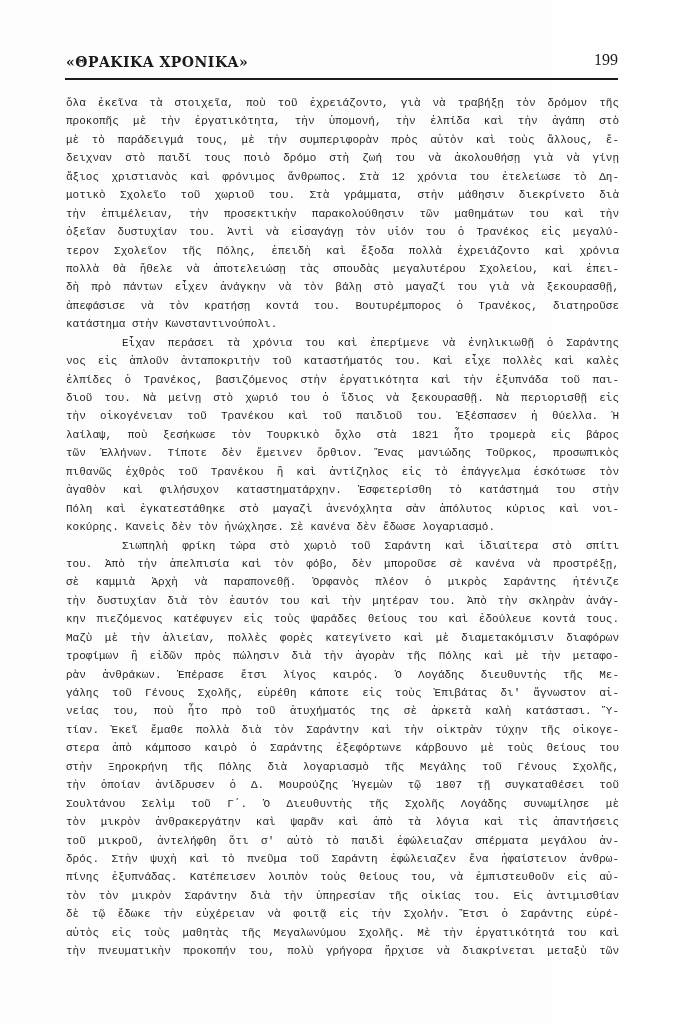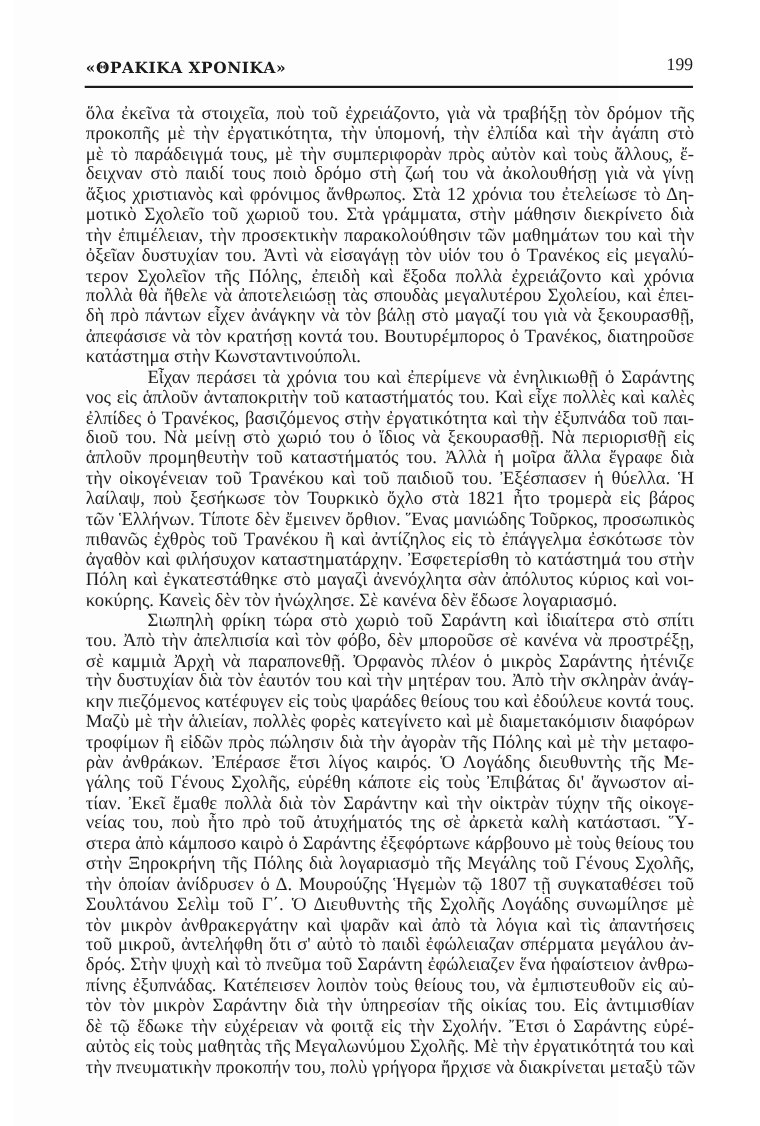--- a/index.html
+++ b/index.html
@@ -1,36 +1,36 @@
 <!DOCTYPE html>
 <html><head>
 <meta charset="utf-8">
 <style>
   html, body { margin: 0; padding: 0; background: #ffffff; }
   body { width: 691px; height: 1024px; position: relative; overflow: hidden; }
-  .page { position: absolute; left: 0; top: 0; width: 551px; height: 1024px; background: #fdfdfd; margin-left: 12px; }
+  .page { position: absolute; left: 0; top: 0; width: 551px; height: 1024px; background: #fdfdfd; }
   .running-head {
     position: absolute; left: 66px; top: 50px; width: 552px; height: 24px;
     font-family: "DejaVu Serif", "Liberation Serif", serif;
   }
   .journal-title {
     position: absolute; left: 0; top: 4px;
     font-size: 14px; font-weight: bold; letter-spacing: 0.5px; color: #1a1a1a;
   }
   .page-number {
     position: absolute; right: 0; top: 1px;
     font-size: 16px; color: #1a1a1a; font-family: Liberation Serif, serif;
   }
   .rule {
     position: absolute; left: 65px; top: 78px; width: 553px; height: 2px; background: #1c1c1c;
   }
   .body-text {
     position: absolute; left: 66px; top: 94px; width: 553px;
-    font-family: Liberation Serif, serif;
-    font-size: 17px; line-height: 18.45px; color: #1e1e1e;
+    font-family: Liberation Mono, monospace;
+    font-size: 11px; line-height: 18.45px; color: #1e1e1e;
   }
   .line {
     display: block; white-space: nowrap; text-align: justify; text-align-last: justify;
     height: 18.45px;
   }
   .line.last { text-align-last: left; }
   .line.indent { padding-left: 56px; }
 </style>
 </head>
 <body>
@@ -52,39 +52,38 @@
       <span class="line">ὀξεῖαν δυστυχίαν του. Ἀντὶ νὰ εἰσαγάγῃ τὸν υἱόν του ὁ Τρανέκος εἰς μεγαλύ-</span>
       <span class="line">τερον Σχολεῖον τῆς Πόλης, ἐπειδὴ καὶ ἔξοδα πολλὰ ἐχρειάζοντο καὶ χρόνια</span>
       <span class="line">πολλὰ θὰ ἤθελε νὰ ἀποτελειώσῃ τὰς σπουδὰς μεγαλυτέρου Σχολείου, καὶ ἐπει-</span>
       <span class="line">δὴ πρὸ πάντων εἶχεν ἀνάγκην νὰ τὸν βάλῃ στὸ μαγαζί του γιὰ νὰ ξεκουρασθῇ,</span>
       <span class="line">ἀπεφάσισε νὰ τὸν κρατήσῃ κοντά του. Βουτυρέμπορος ὁ Τρανέκος, διατηροῦσε</span>
       <span class="line last">κατάστημα στὴν Κωνσταντινούπολι.</span>
       <span class="line indent">Εἶχαν περάσει τὰ χρόνια του καὶ ἐπερίμενε νὰ ἐνηλικιωθῇ ὁ Σαράντης</span>
       <span class="line">νος εἰς ἁπλοῦν ἀνταποκριτὴν τοῦ καταστήματός του. Καὶ εἶχε πολλὲς καὶ καλὲς</span>
       <span class="line">ἐλπίδες ὁ Τρανέκος, βασιζόμενος στὴν ἐργατικότητα καὶ τὴν ἐξυπνάδα τοῦ παι-</span>
       <span class="line">διοῦ του. Νὰ μείνῃ στὸ χωριό του ὁ ἴδιος νὰ ξεκουρασθῇ. Νὰ περιορισθῇ εἰς</span>
-      <span class="line">ἁπλοῦν προμηθευτὴν τοῦ καταστήματός του. Ἀλλὰ ἡ μοῖρα ἄλλα ἔγραφε διὰ</span>
       <span class="line">τὴν οἰκογένειαν τοῦ Τρανέκου καὶ τοῦ παιδιοῦ του. Ἐξέσπασεν ἡ θύελλα. Ἡ</span>
       <span class="line">λαίλαψ, ποὺ ξεσήκωσε τὸν Τουρκικὸ ὄχλο στὰ 1821 ἦτο τρομερὰ εἰς βάρος</span>
       <span class="line">τῶν Ἑλλήνων. Τίποτε δὲν ἔμεινεν ὄρθιον. Ἕνας μανιώδης Τοῦρκος, προσωπικὸς</span>
       <span class="line">πιθανῶς ἐχθρὸς τοῦ Τρανέκου ἢ καὶ ἀντίζηλος εἰς τὸ ἐπάγγελμα ἐσκότωσε τὸν</span>
       <span class="line">ἀγαθὸν καὶ φιλήσυχον καταστηματάρχην. Ἐσφετερίσθη τὸ κατάστημά του στὴν</span>
       <span class="line">Πόλη καὶ ἐγκατεστάθηκε στὸ μαγαζὶ ἀνενόχλητα σὰν ἀπόλυτος κύριος καὶ νοι-</span>
       <span class="line last">κοκύρης. Κανεὶς δὲν τὸν ἠνώχλησε. Σὲ κανένα δὲν ἔδωσε λογαριασμό.</span>
       <span class="line indent">Σιωπηλὴ φρίκη τώρα στὸ χωριὸ τοῦ Σαράντη καὶ ἰδιαίτερα στὸ σπίτι</span>
       <span class="line">του. Ἀπὸ τὴν ἀπελπισία καὶ τὸν φόβο, δὲν μποροῦσε σὲ κανένα νὰ προστρέξῃ,</span>
       <span class="line">σὲ καμμιὰ Ἀρχὴ νὰ παραπονεθῇ. Ὀρφανὸς πλέον ὁ μικρὸς Σαράντης ἠτένιζε</span>
       <span class="line">τὴν δυστυχίαν διὰ τὸν ἑαυτόν του καὶ τὴν μητέραν του. Ἀπὸ τὴν σκληρὰν ἀνάγ-</span>
       <span class="line">κην πιεζόμενος κατέφυγεν εἰς τοὺς ψαράδες θείους του καὶ ἐδούλευε κοντά τους.</span>
       <span class="line">Μαζὺ μὲ τὴν ἁλιείαν, πολλὲς φορὲς κατεγίνετο καὶ μὲ διαμετακόμισιν διαφόρων</span>
       <span class="line">τροφίμων ἢ εἰδῶν πρὸς πώλησιν διὰ τὴν ἀγορὰν τῆς Πόλης καὶ μὲ τὴν μεταφο-</span>
       <span class="line">ρὰν ἀνθράκων. Ἐπέρασε ἔτσι λίγος καιρός. Ὁ Λογάδης διευθυντὴς τῆς Με-</span>
       <span class="line">γάλης τοῦ Γένους Σχολῆς, εὑρέθη κάποτε εἰς τοὺς Ἐπιβάτας δι' ἄγνωστον αἰ-</span>
+      <span class="line">νείας του, ποὺ ἦτο πρὸ τοῦ ἀτυχήματός της σὲ ἀρκετὰ καλὴ κατάστασι. Ὕ-</span>
       <span class="line">τίαν. Ἐκεῖ ἔμαθε πολλὰ διὰ τὸν Σαράντην καὶ τὴν οἰκτρὰν τύχην τῆς οἰκογε-</span>
-      <span class="line">νείας του, ποὺ ἦτο πρὸ τοῦ ἀτυχήματός της σὲ ἀρκετὰ καλὴ κατάστασι. Ὕ-</span>
       <span class="line">στερα ἀπὸ κάμποσο καιρὸ ὁ Σαράντης ἐξεφόρτωνε κάρβουνο μὲ τοὺς θείους του</span>
       <span class="line">στὴν Ξηροκρήνη τῆς Πόλης διὰ λογαριασμὸ τῆς Μεγάλης τοῦ Γένους Σχολῆς,</span>
       <span class="line">τὴν ὁποίαν ἀνίδρυσεν ὁ Δ. Μουρούζης Ἡγεμὼν τῷ 1807 τῇ συγκαταθέσει τοῦ</span>
       <span class="line">Σουλτάνου Σελὶμ τοῦ Γ΄. Ὁ Διευθυντὴς τῆς Σχολῆς Λογάδης συνωμίλησε μὲ</span>
       <span class="line">τὸν μικρὸν ἀνθρακεργάτην καὶ ψαρᾶν καὶ ἀπὸ τὰ λόγια καὶ τὶς ἀπαντήσεις</span>
       <span class="line">τοῦ μικροῦ, ἀντελήφθη ὅτι σ' αὐτὸ τὸ παιδὶ ἐφώλειαζαν σπέρματα μεγάλου ἀν-</span>
       <span class="line">δρός. Στὴν ψυχὴ καὶ τὸ πνεῦμα τοῦ Σαράντη ἐφώλειαζεν ἕνα ἡφαίστειον ἀνθρω-</span>
       <span class="line">πίνης ἐξυπνάδας. Κατέπεισεν λοιπὸν τοὺς θείους του, νὰ ἐμπιστευθοῦν εἰς αὐ-</span>
       <span class="line">τὸν τὸν μικρὸν Σαράντην διὰ τὴν ὑπηρεσίαν τῆς οἰκίας του. Εἰς ἀντιμισθίαν</span>
       <span class="line">δὲ τῷ ἔδωκε τὴν εὐχέρειαν νὰ φοιτᾷ εἰς τὴν Σχολήν. Ἔτσι ὁ Σαράντης εὑρέ-</span>

